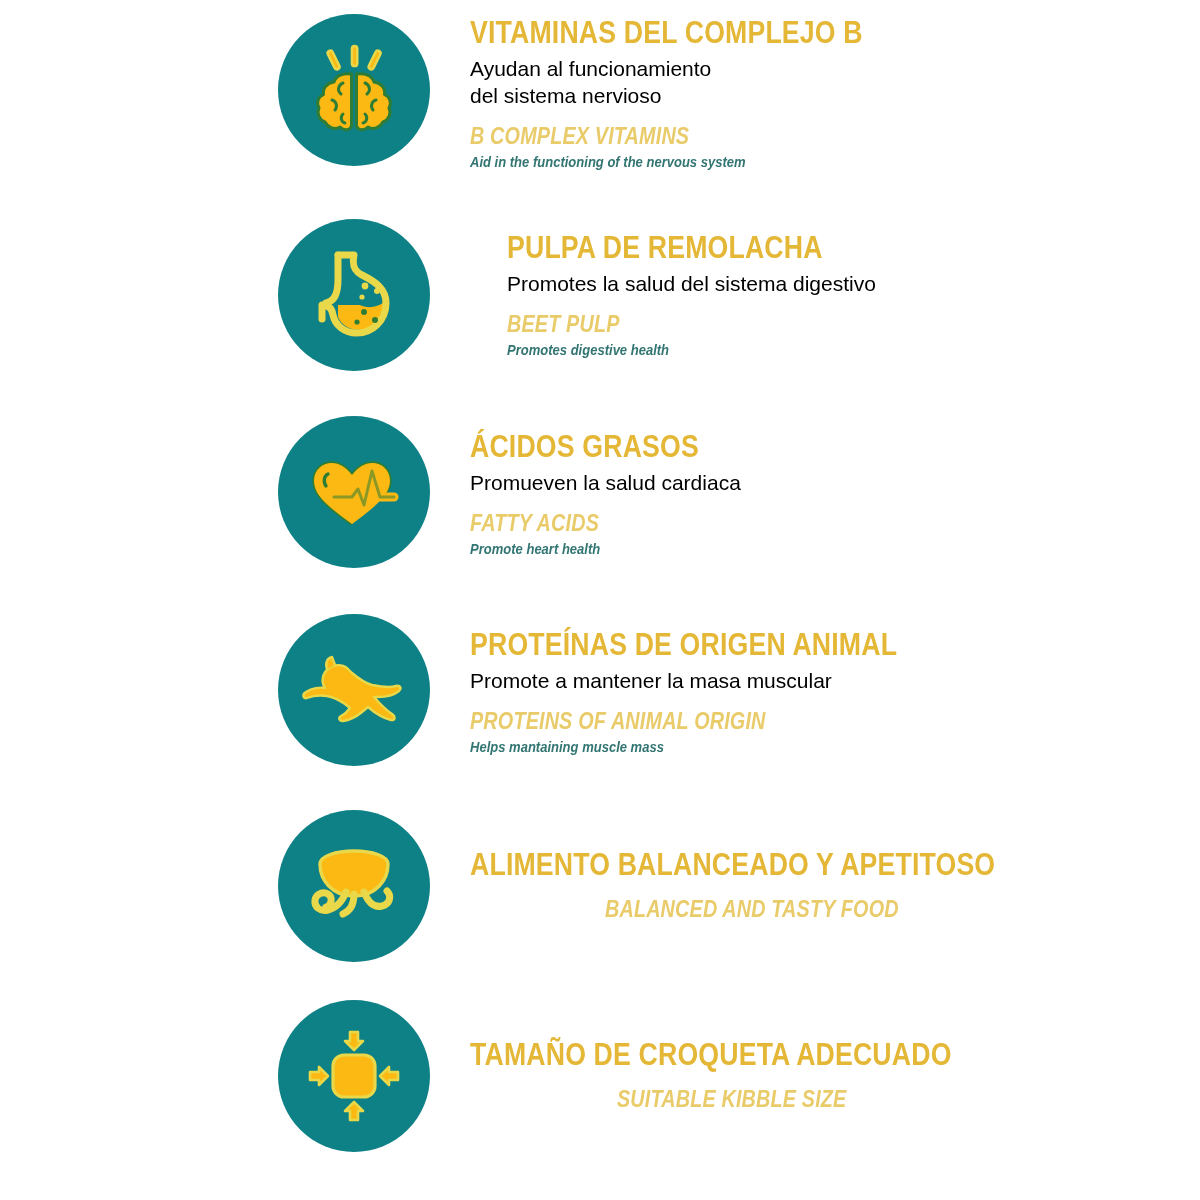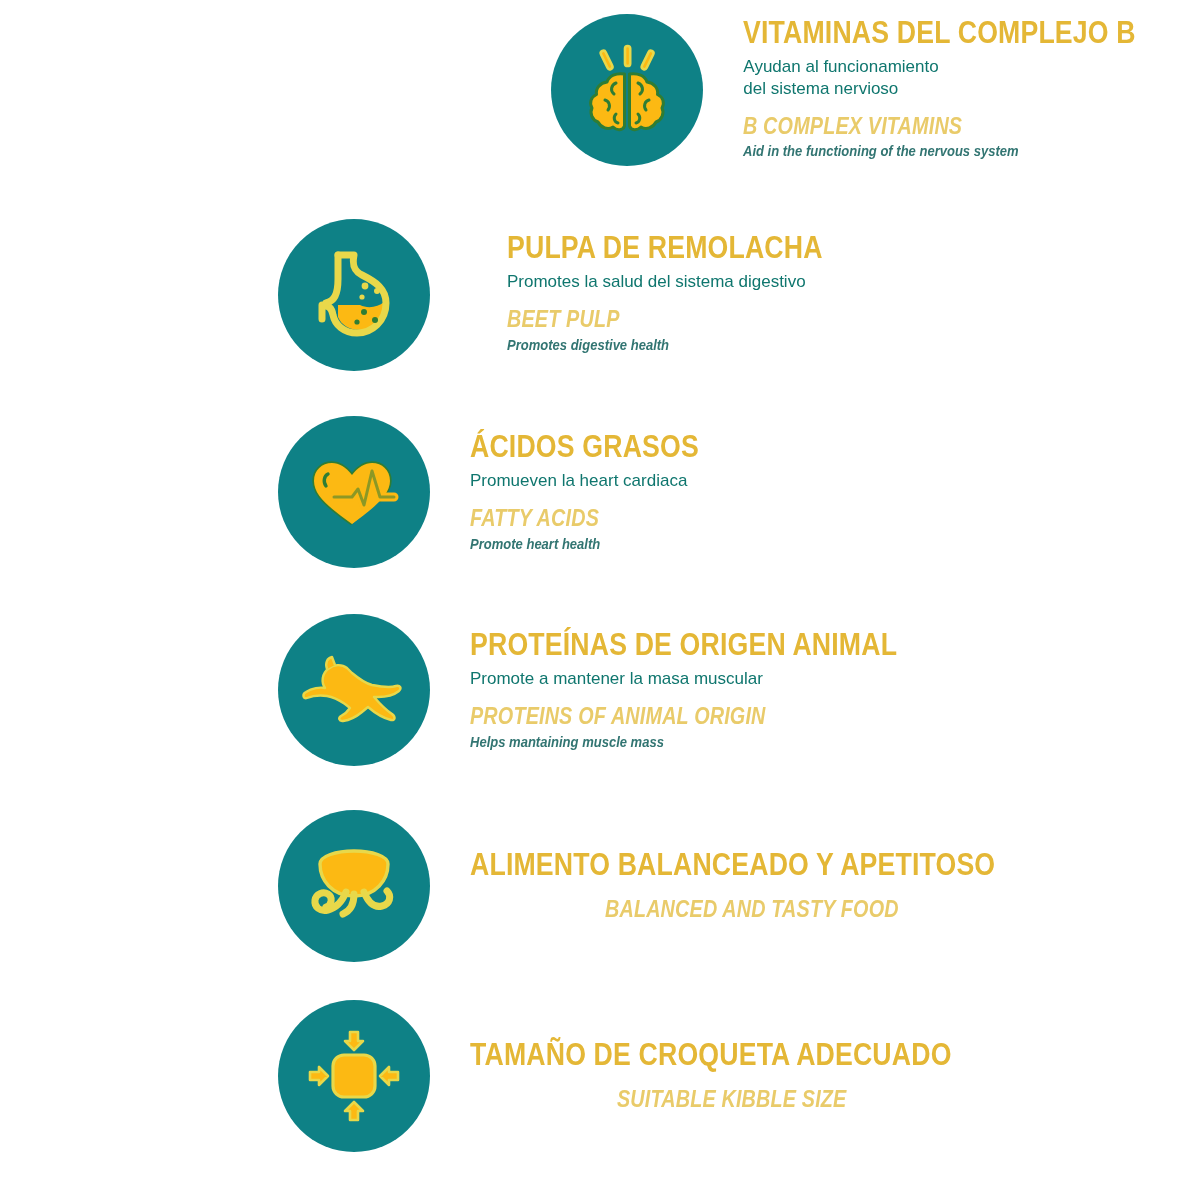--- a/index.html
+++ b/index.html
@@ -26,21 +26,21 @@
 
   .feature-row {
     display: flex;
     align-items: flex-start;
     width: 100%;
     padding-left: 278px;
     position: relative;
   }
 
   
-  .feature-row.r1 { height: 205px; justify-content: flex-end; }
+  .feature-row.r1 { height: 205px; }
   .feature-row.r2 { height: 197px; gap: 37px; }
   .feature-row.r3 { height: 198px; }
   .feature-row.r4 { height: 196px; }
   .feature-row.r5 { height: 190px; }
   .feature-row.r6 { height: 190px; }
 
   .icon-badge {
     width: 152px;
     height: 152px;
     min-width: 152px;
@@ -71,23 +71,23 @@
     letter-spacing: 0.2px;
     color: #e4b736;
     transform: scaleX(0.86);
     transform-origin: left center;
     white-space: nowrap;
   }
 
   .desc-es {
     font-family: "Liberation Sans", sans-serif;
     font-weight: 400;
-    font-size: 17px;
+    font-size: 21px;
     line-height: 1.28;
-    color: #0f766e;
+    color: #000000;
     margin-top: 7px;
     white-space: pre-line;
   }
 
   .title-en {
     font-family: "Liberation Sans", sans-serif;
     font-weight: 700;
     font-style: italic;
     font-size: 23px;
     line-height: 1.1;
@@ -206,21 +206,21 @@
         <path d="M52 84 C30 68 14 56 14 41 C14 30 22 23 32 23
                  C39 23 46 27 52 35 C58 27 65 23 72 23
                  C82 23 90 30 90 41 C90 55 74 68 52 84 Z" fill="#fcb913" stroke="none"></path>
         <path d="M28 34 C24 36 23 42 26 46" fill="none" stroke="#2f7d34" stroke-width="3.4" stroke-linecap="round"></path>
         <path d="M34 57 L52 57 L58 49 L64 65 L72 31 L80 57 L94 57" fill="none" stroke="#fcb913" stroke-width="9" stroke-linecap="round" stroke-linejoin="round"></path>
         <path d="M34 57 L52 57 L58 49 L64 65 L72 31 L80 57 L94 57" fill="none" stroke="#2f7d34" stroke-width="3" stroke-linecap="round" stroke-linejoin="round" opacity="0.55"></path>
       </svg>
     </div>
     <div class="feature-text">
       <div class="title-es">ÁCIDOS GRASOS</div>
-      <div class="desc-es">Promueven la heart cardiaca</div>
+      <div class="desc-es">Promueven la salud cardiaca</div>
       <div class="title-en">FATTY ACIDS</div>
       <div class="desc-en">Promote heart health</div>
     </div>
   </div>
 
   <div class="feature-row r4">
     <div class="icon-badge">
       <svg width="116" height="104" viewBox="0 0 116 104">
         <path d="M10 54 C16 50 24 49 29 50
                  C25 44 26 36 32 31 C38 26 46 26 51 30

